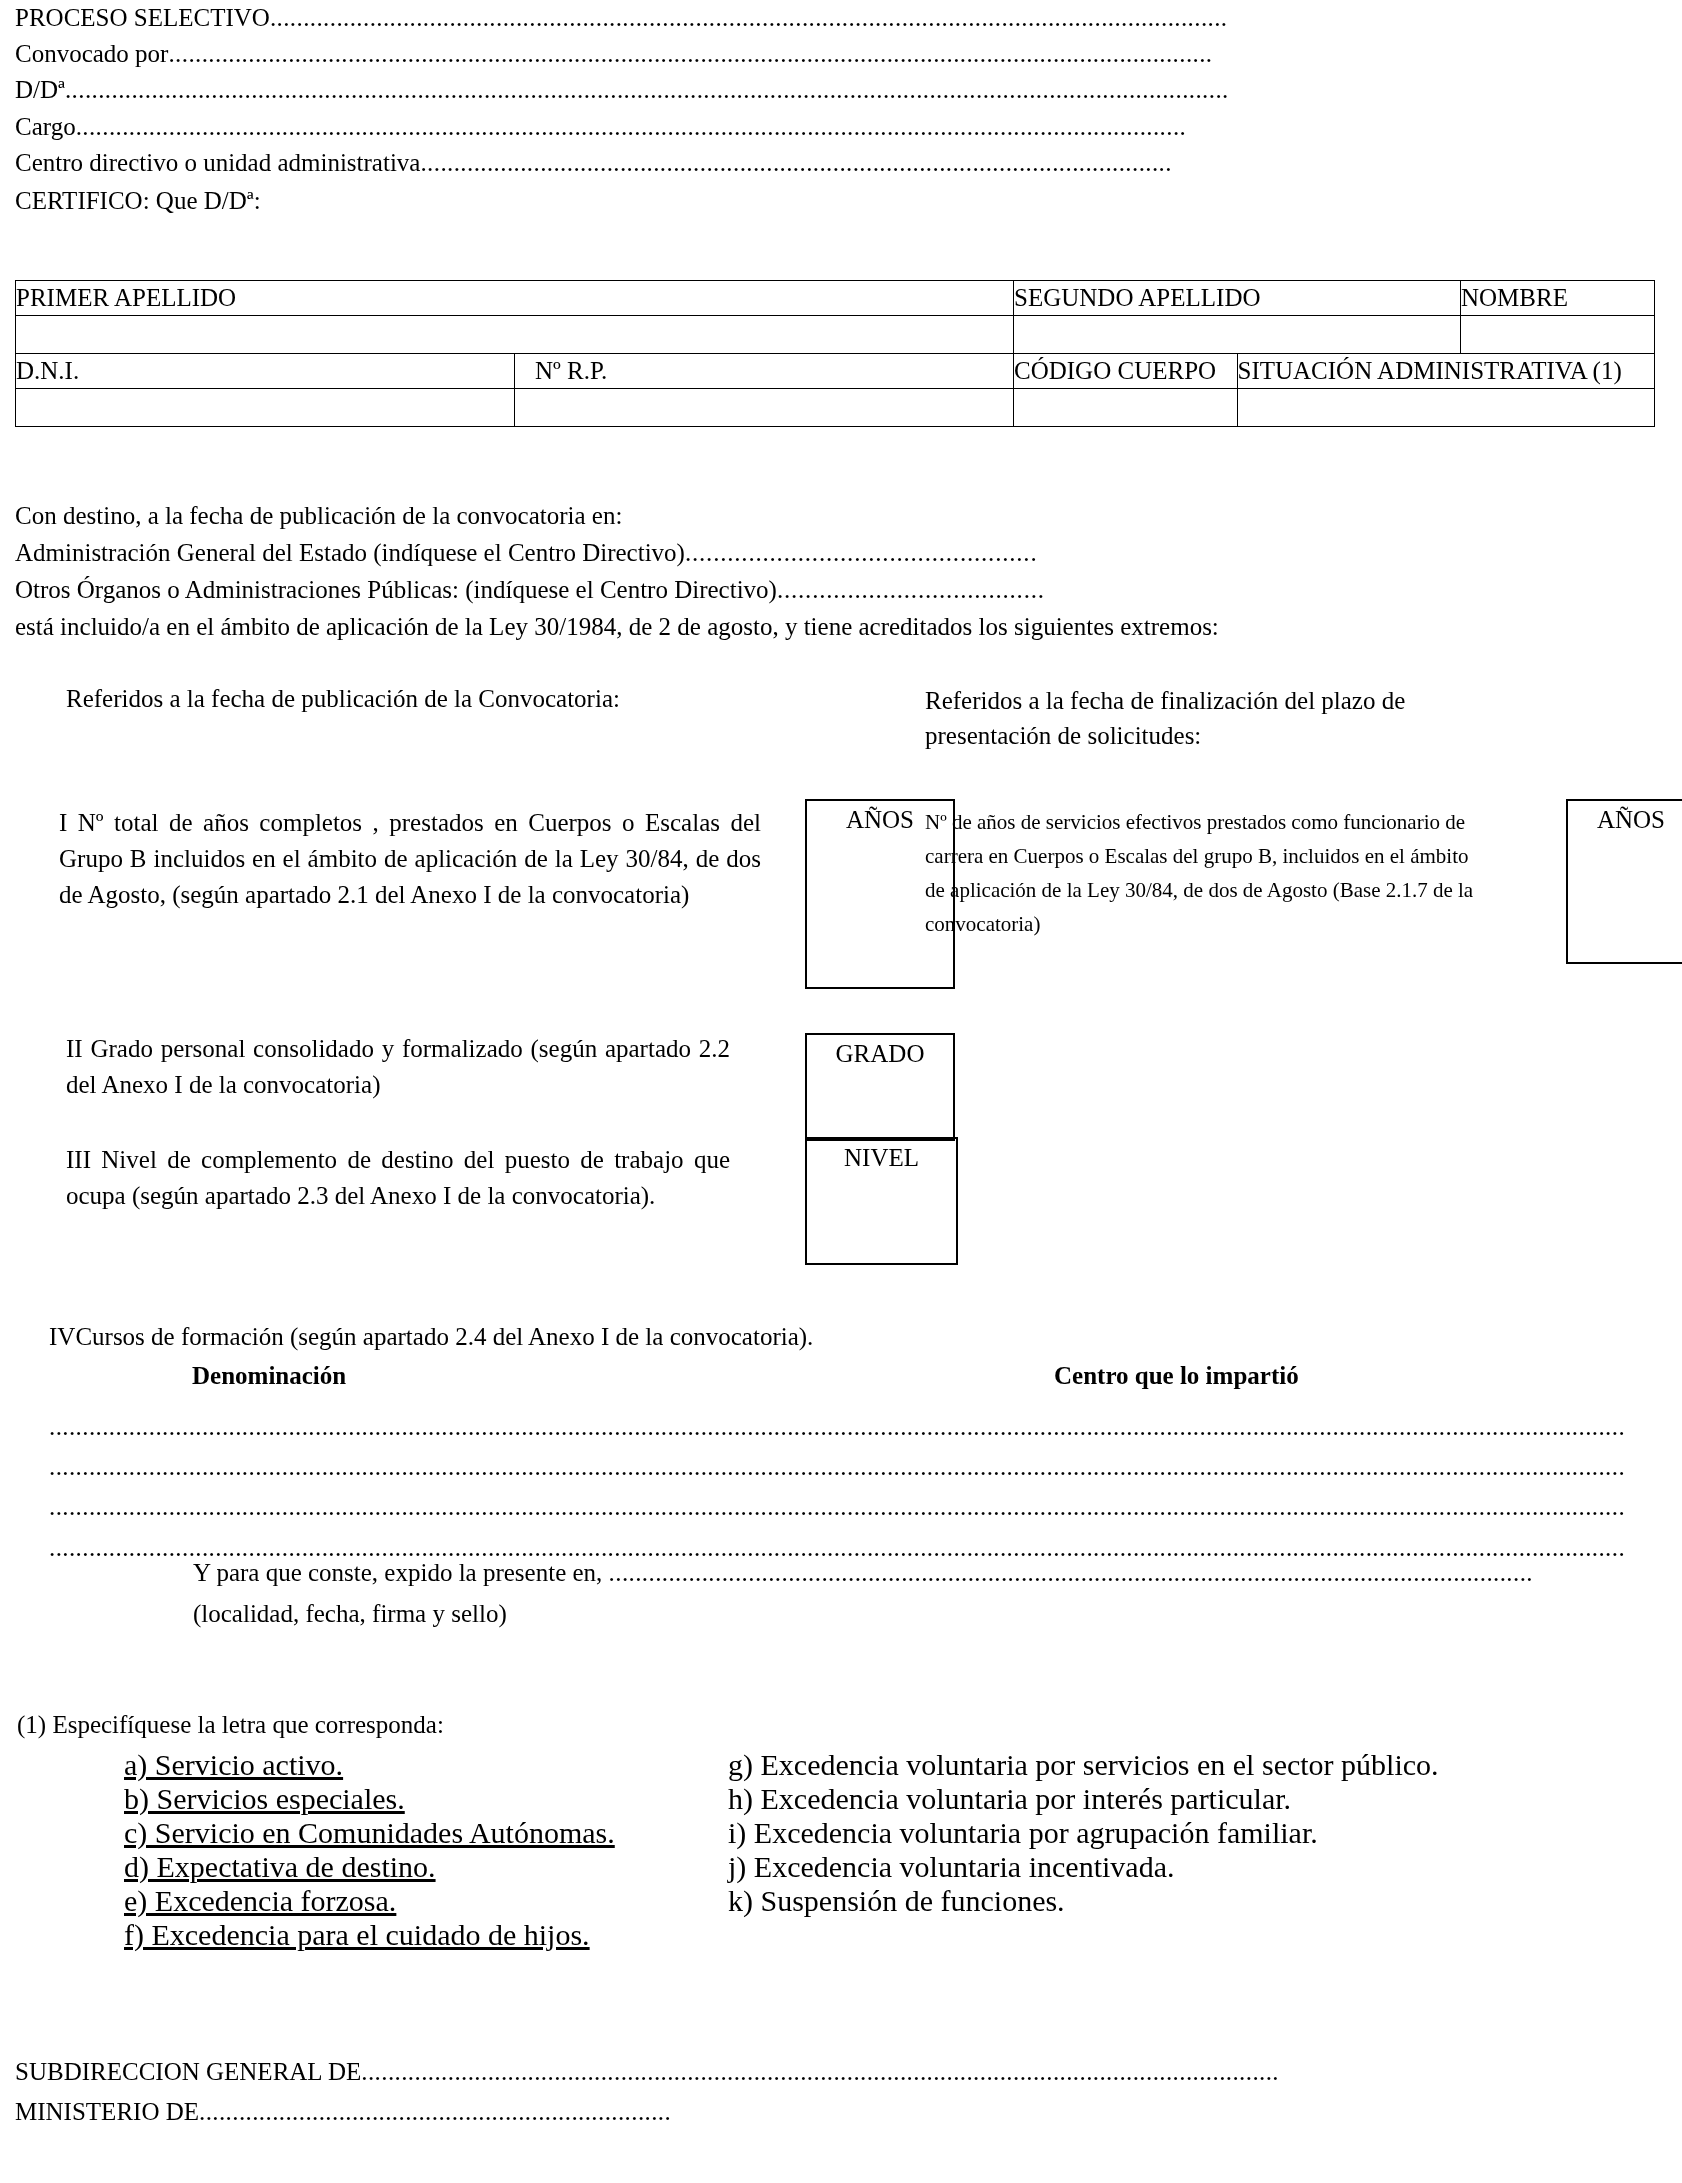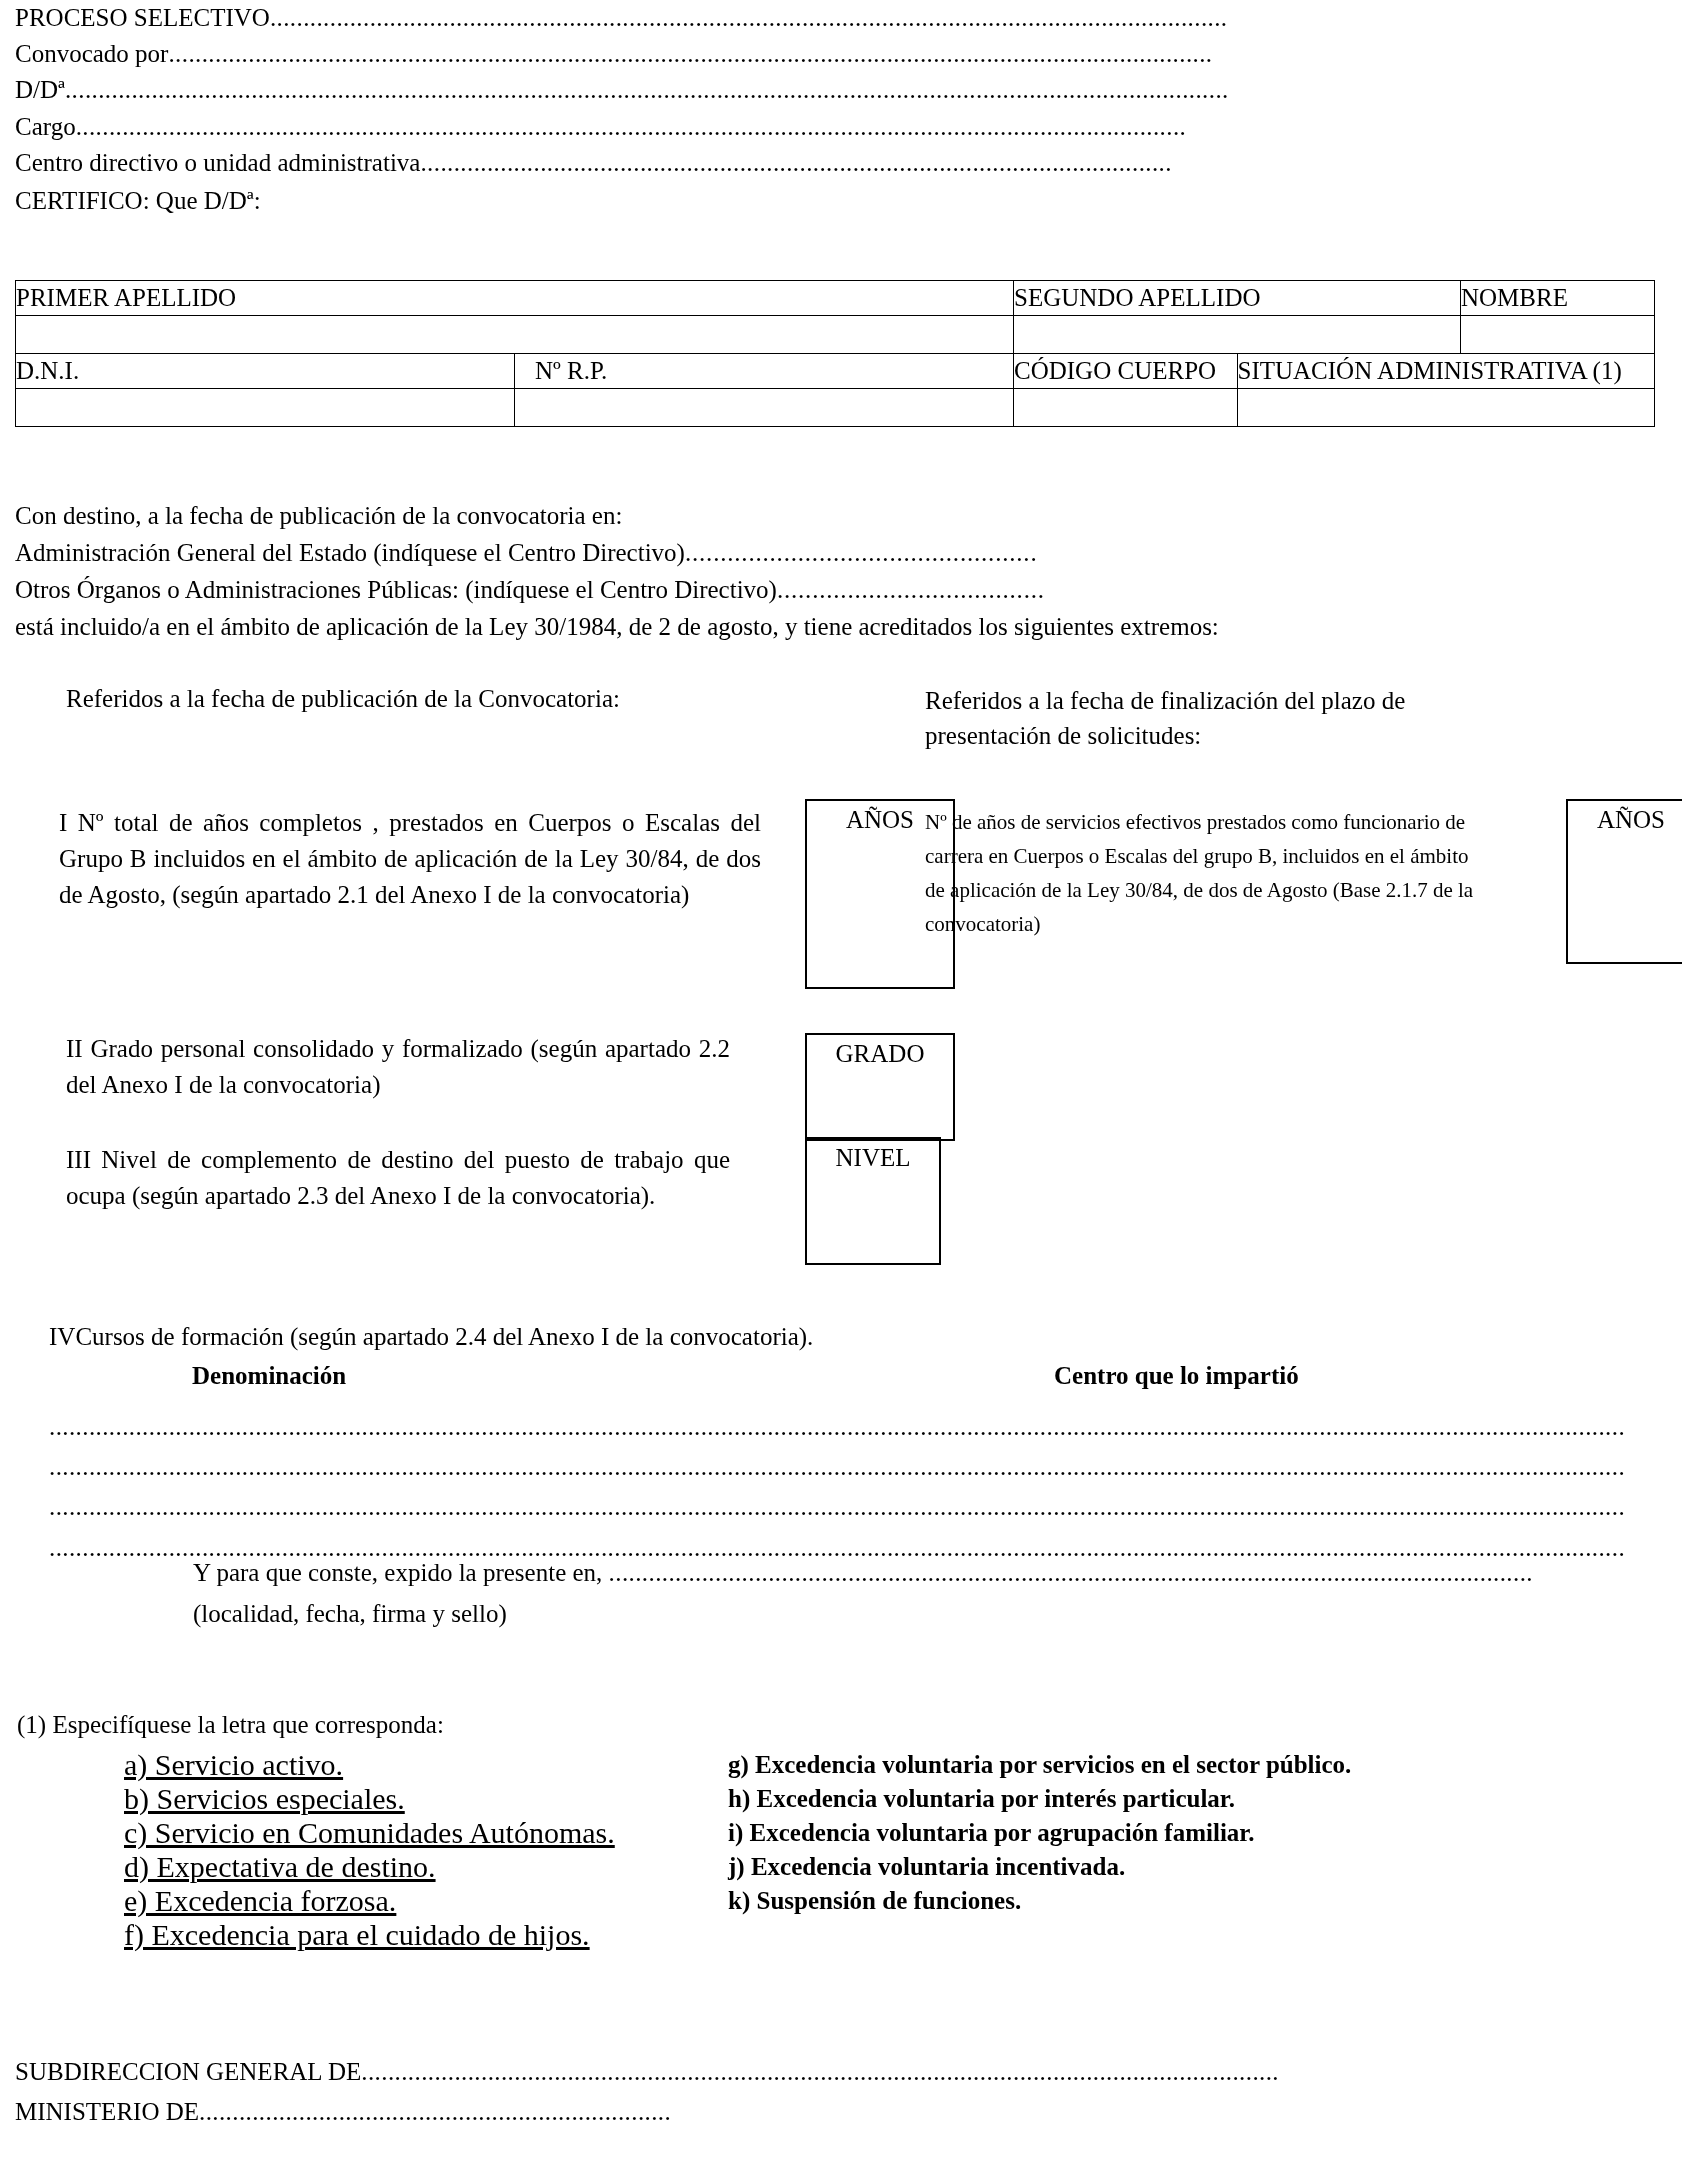--- a/index.html
+++ b/index.html
@@ -117,21 +117,21 @@
     position: absolute;
     border: 2.5px solid #000;
     box-sizing: border-box;
     font-size: 25px;
     text-align: center;
     padding-top: 5px;
     margin-left: 30px;
   }
   .box-anos-left  { left: 775px;  top: 799px;  width: 150px; height: 190px; }
   .box-grado      { left: 775px;  top: 1033px; width: 150px; height: 108px; }
-  .box-nivel      { left: 775px;  top: 1137px; width: 136px; height: 128px; }
+  .box-nivel      { left: 775px;  top: 1137px; width: 153px; height: 128px; }
   .box-anos-right { left: 1536px; top: 799px;  width: 130px; height: 165px; }
 
   
   .iv-title {
     position: absolute;
     left: 49px;
     top: 1323px;
     font-size: 25px;
     white-space: nowrap;
   }
@@ -198,23 +198,22 @@
     left: 124px;
     top: 1748px;
     font-size: 30px;
     line-height: 34px;
     text-decoration: underline;
   }
   .fn-col-right {
     position: absolute;
     left: 728px;
     top: 1748px;
-    font-size: 25px;
+    font-size: 30px;
     line-height: 34px;
-    font-weight: bold;
   }
   .fn-item { white-space: nowrap; }
 
   
   .foot-row {
     position: absolute;
     left: 15px;
     font-size: 25px;
     line-height: 25px;
     display: flex;

